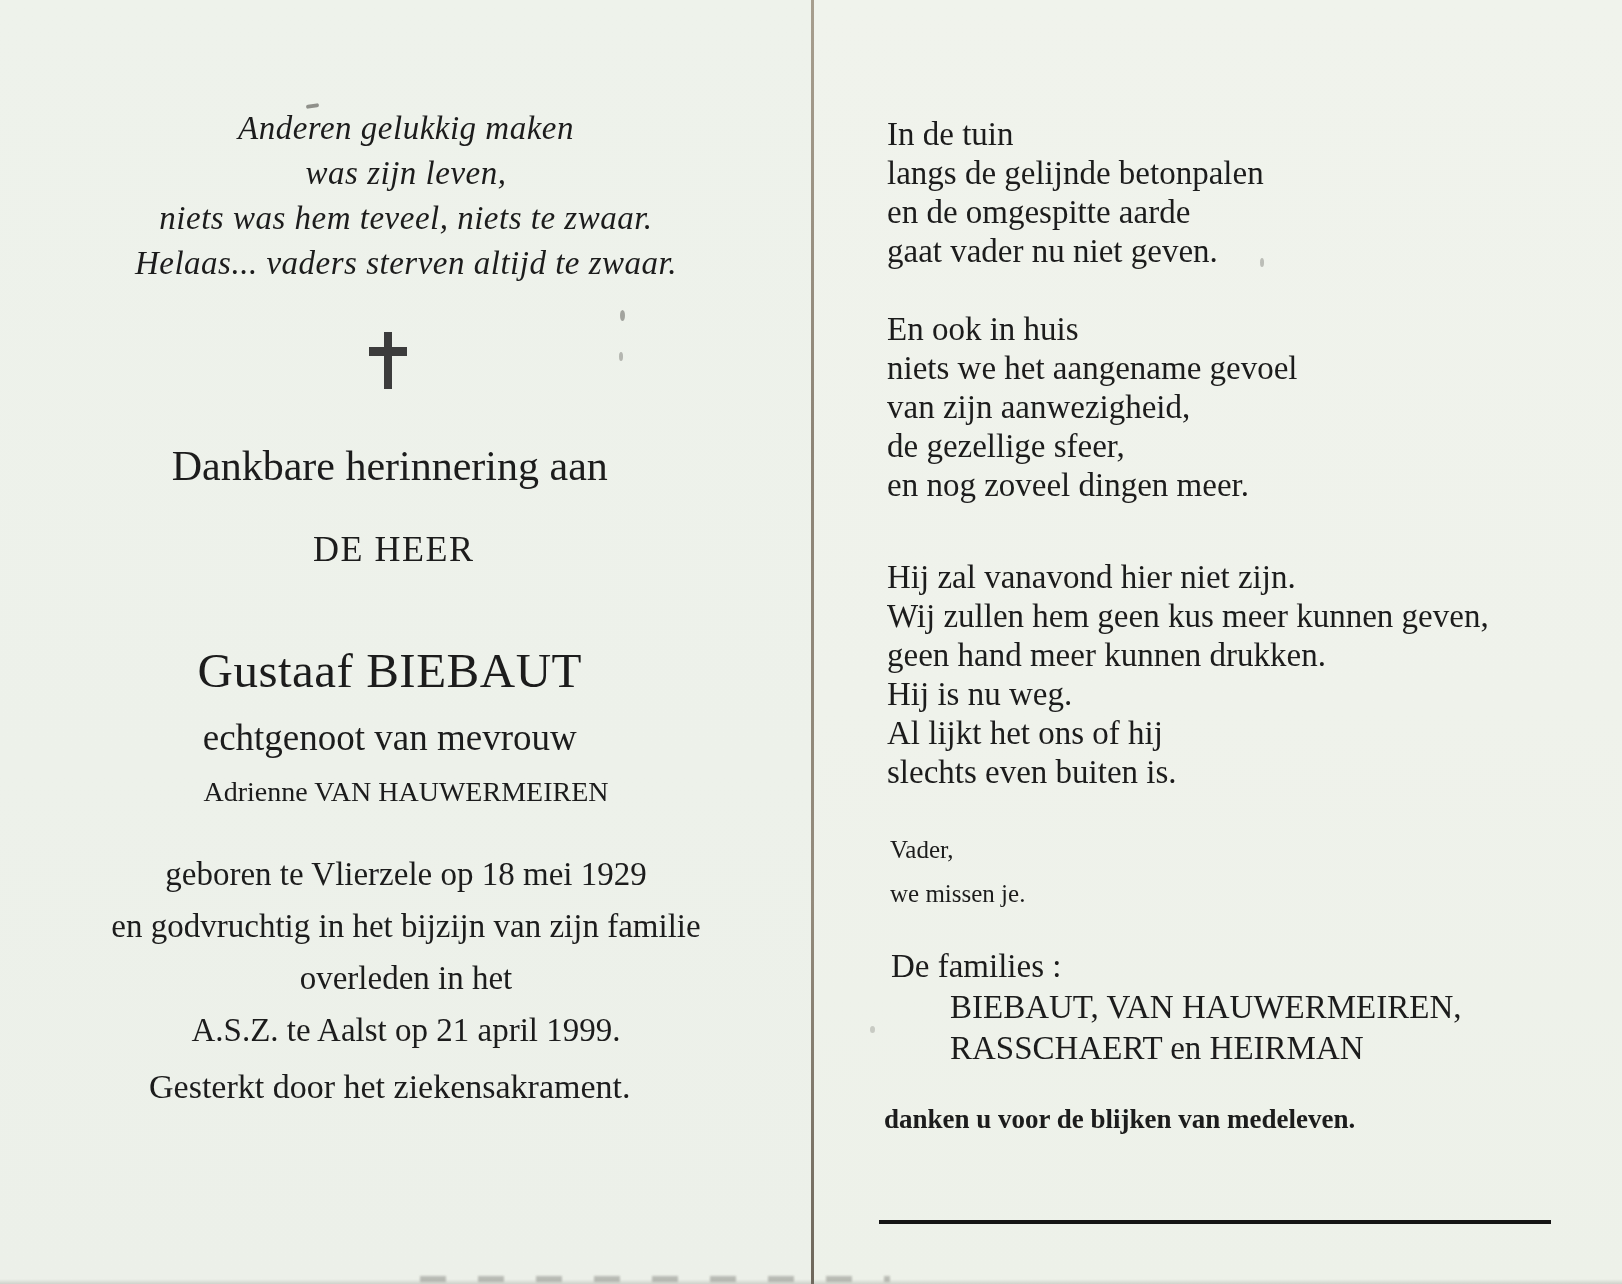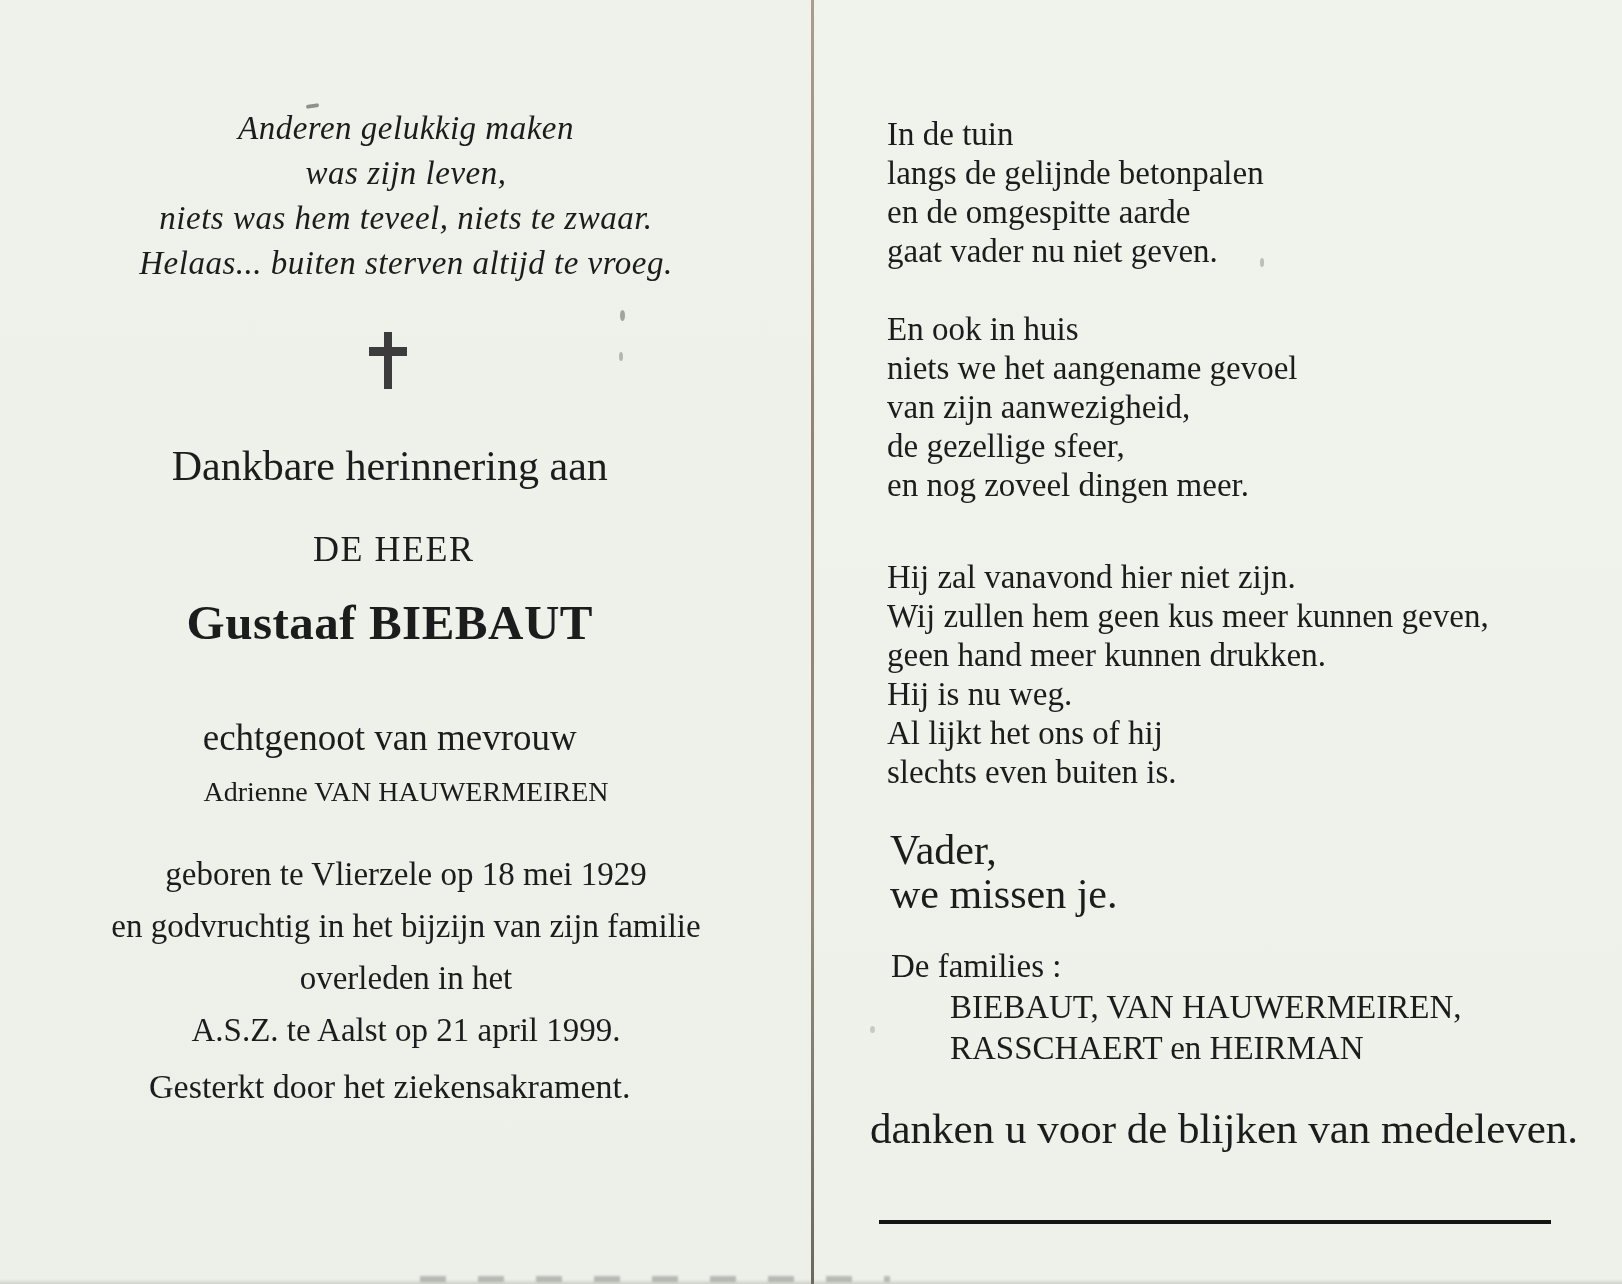--- a/index.html
+++ b/index.html
@@ -20,21 +20,21 @@
   }
   .poem{
     position:absolute;top:106px;left:0;width:100%;
     font-style:italic;font-size:33px;line-height:45px;letter-spacing:.5px;
   }
   .cross{position:absolute;top:332px;left:369px;width:38px;height:57px;}
   .cross .v{position:absolute;left:15px;top:0;width:8px;height:57px;background:#3c3c3c;}
   .cross .h{position:absolute;left:0;top:15px;width:38px;height:9px;background:#3c3c3c;}
   .dedication{position:absolute;top:442px;left:0;width:96%;font-size:42px;}
   .honorific{position:absolute;top:528px;left:4px;width:96%;font-size:36px;letter-spacing:1.5px;}
-  .deceased-name{position:absolute;top:594px;left:0;width:96%;font-size:49px;font-weight:700;letter-spacing:.5px;}
+  .deceased-name{position:absolute;top:642px;left:0;width:96%;font-size:49px;font-weight:400;letter-spacing:.5px;}
   .spouse-intro{position:absolute;top:716px;left:0;width:96%;font-size:37px;}
   .spouse-name{position:absolute;top:776px;left:0;width:100%;font-size:28px;}
   .life-details{position:absolute;top:848px;left:0;width:100%;font-size:33px;line-height:52px;}
   .sacrament{position:absolute;top:1068px;left:0;width:96%;font-size:34px;}
   
   .fold{
     position:absolute;left:811px;top:0;width:3px;height:1284px;
     background:linear-gradient(180deg,#a79e8e 0%,#8d8476 35%,#948b7c 70%,#6e675b 100%);
   }
   .fold-light{
@@ -44,24 +44,24 @@
   
   .page-right{
     position:absolute;left:814px;top:0;width:808px;height:1284px;
     background:linear-gradient(180deg,#f0f3ec 0%,#eff2eb 55%,#edf1e9 100%);
     text-align:left;
   }
   .stanza{position:absolute;left:73px;font-size:33px;line-height:39px;}
   .stanza-1{top:115px;font-family:Liberation Serif, serif;}
   .stanza-2{top:310px;}
   .stanza-3{top:558px;}
-  .address{position:absolute;left:76px;top:828px;font-size:42px;line-height:44px;}
+  .address{position:absolute;left:76px;top:828px;font-size:25px;line-height:44px;}
   .families{position:absolute;left:77px;top:946px;font-size:33px;line-height:41px;}
   .families .indent{padding-left:59px;}
-  .thanks{position:absolute;left:56px;top:1104px;font-size:43px;font-weight:400;}
+  .thanks{position:absolute;left:70px;top:1104px;font-size:27px;font-weight:700;}
   .footer-rule{position:absolute;left:65px;top:1220px;width:672px;height:4px;background:#141414;}
   .footer-line{position:absolute;left:71px;top:1227px;font-size:25px;letter-spacing:.2px;}
   
   .speck{position:absolute;background:#6f6f6a;border-radius:50%;}
   .speck-a{left:306px;top:104px;width:13px;height:4px;transform:rotate(-8deg);opacity:.75;border-radius:2px;}
   .speck-b{left:620px;top:310px;width:5px;height:11px;opacity:.6;}
   .speck-c{left:619px;top:352px;width:4px;height:9px;opacity:.45;}
   .speck-d{left:1260px;top:258px;width:4px;height:9px;opacity:.4;}
   .speck-e{left:870px;top:1026px;width:5px;height:7px;opacity:.3;}
   .bottom-smudge{
@@ -77,21 +77,21 @@
 </head>
 <body>
 
 <div class="scan">
 
   <div class="page-left">
     <div class="poem">
       <div>Anderen gelukkig maken</div>
       <div>was zijn leven,</div>
       <div>niets was hem teveel, niets te zwaar.</div>
-      <div>Helaas... buiten sterven altijd te vroeg.</div>
+      <div>Helaas... vaders sterven altijd te zwaar.</div>
     </div>
 
     <div class="cross">
       <div class="v"></div>
       <div class="h"></div>
     </div>
 
     <div class="dedication">Dankbare herinnering aan</div>
     <div class="honorific">DE HEER</div>
     <div class="deceased-name">Gustaaf BIEBAUT</div>

